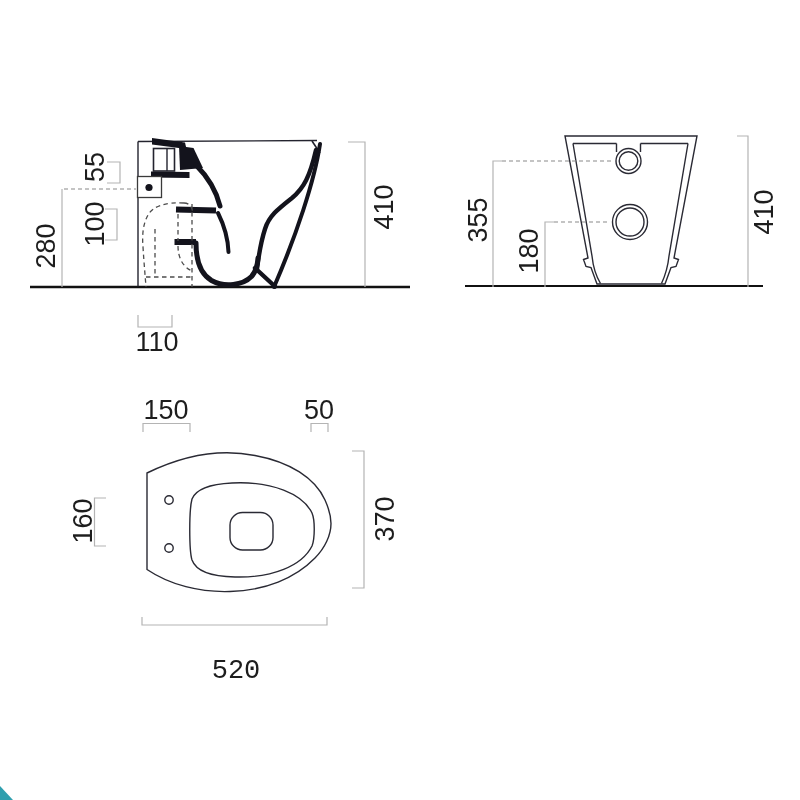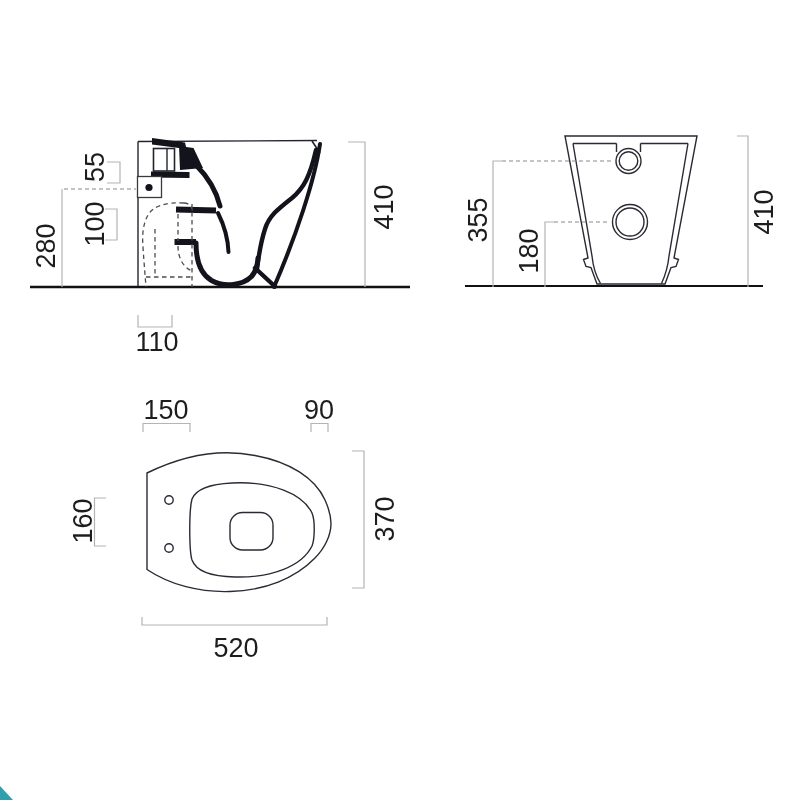--- a/index.html
+++ b/index.html
@@ -120,18 +120,18 @@
   <div class="dim-label rot" style="left:46px;top:246px;">280</div>
   <div class="dim-label rot" style="left:95px;top:224px;">100</div>
   <div class="dim-label rot" style="left:384px;top:207px;">410</div>
   <div class="dim-label" style="left:157px;top:342px;">110</div>
 
   <div class="dim-label rot" style="left:478px;top:220px;">355</div>
   <div class="dim-label rot" style="left:529px;top:251px;">180</div>
   <div class="dim-label rot" style="left:764px;top:212px;">410</div>
 
   <div class="dim-label" style="left:166px;top:410px;">150</div>
-  <div class="dim-label" style="left:319px;top:410px;">90</div>
+  <div class="dim-label" style="left:319px;top:410px;">50</div>
   <div class="dim-label rot" style="left:83px;top:521px;">160</div>
   <div class="dim-label rot" style="left:385px;top:519px;">370</div>
-  <div class="dim-label" style="left:236px;top:648px;">520</div>
+  <div class="dim-label" style="left:236px;top:671px;font-family:Liberation Mono, monospace;">520</div>
 
 </div>
 
 </body></html>

